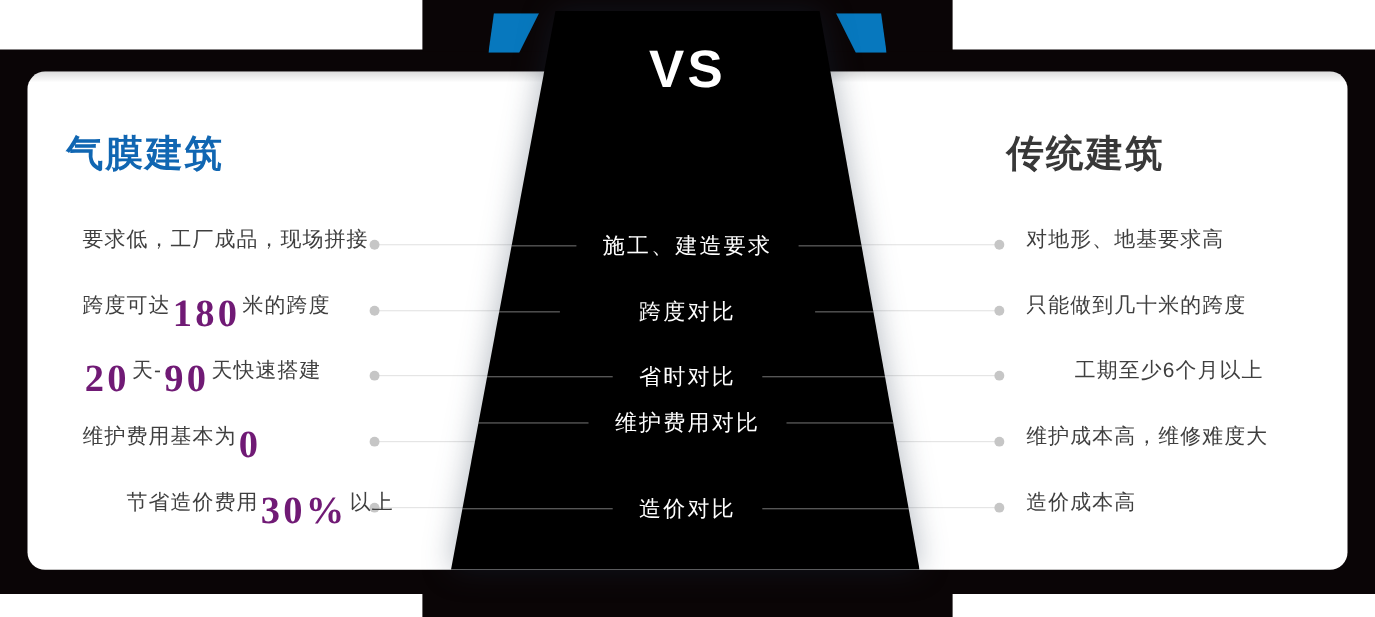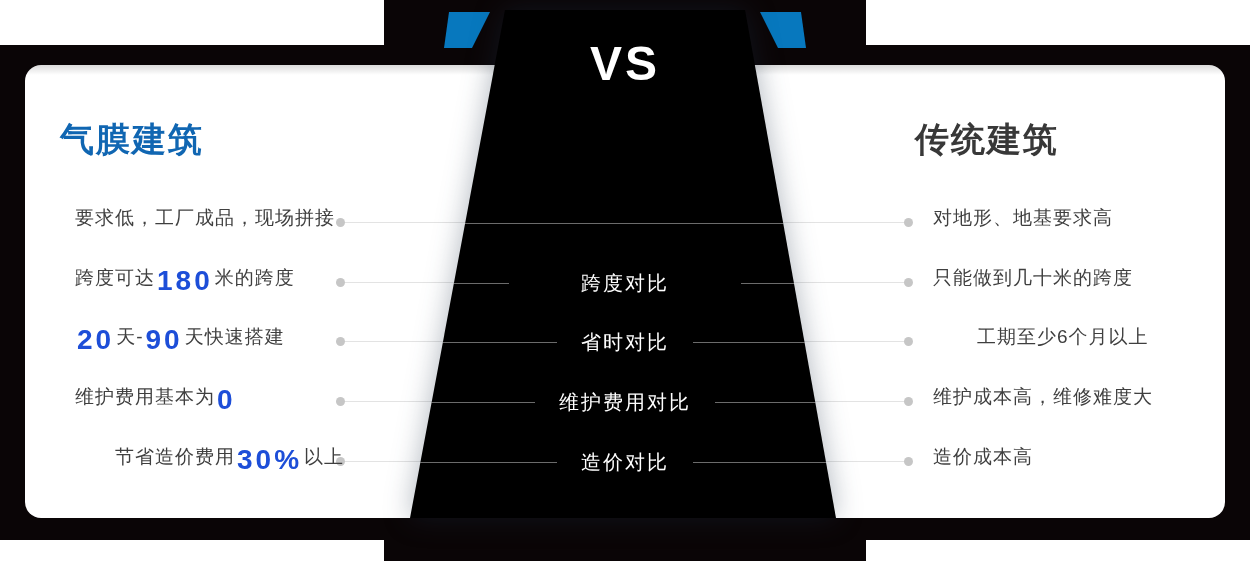--- a/index.html
+++ b/index.html
@@ -92,25 +92,26 @@
     align-items: flex-start;
     white-space: nowrap;
     z-index: 4;
     font-size: 19px;
     color: #3f3f3f;
     letter-spacing: 1px;
   }
   .row-text-left  { left: 75px; }
   .row-text-right { left: 933px; }
   .row-text .hl {
-    color: #1d4ed8;
-    font-size: 28px;
+    color: #701a75;
+    font-size: 35px;
     font-weight: 700;
     letter-spacing: 3px;
     padding: 0 2px;
+    font-family: Liberation Serif, serif;
   }
 
   
   .trapezoid-wrap {
     position: absolute;
     left: 400px; top: 0;
     width: 450px; height: 518px;
     z-index: 5;
     filter: drop-shadow(0 0 14px rgba(30,45,70,0.35));
   }
@@ -224,33 +225,34 @@
       </div>
       <div class="row-text row-text-right" style="top: 444px;">造价成本高</div>
     </div>
 
   <div class="trapezoid-wrap">
     <div class="trapezoid">
       <div class="vs">VS</div>
       <div id="center-rows">
           <div class="center-row" style="top: 208px;">
             <div class="cline"></div>
+            <div class="clabel">施工、建造要求</div>
             <div class="cline"></div>
           </div>
           <div class="center-row" style="top: 268px; gap: 48px;">
             <div class="cline"></div>
             <div class="clabel">跨度对比</div>
             <div class="cline"></div>
           </div>
           <div class="center-row" style="top: 327px;">
             <div class="cline"></div>
             <div class="clabel">省时对比</div>
             <div class="cline"></div>
           </div>
-          <div class="center-row" style="top: 387px;">
+          <div class="center-row" style="top: 369px;">
             <div class="cline"></div>
             <div class="clabel">维护费用对比</div>
             <div class="cline"></div>
           </div>
           <div class="center-row" style="top: 447px;">
             <div class="cline"></div>
             <div class="clabel">造价对比</div>
             <div class="cline"></div>
           </div>
         </div>

